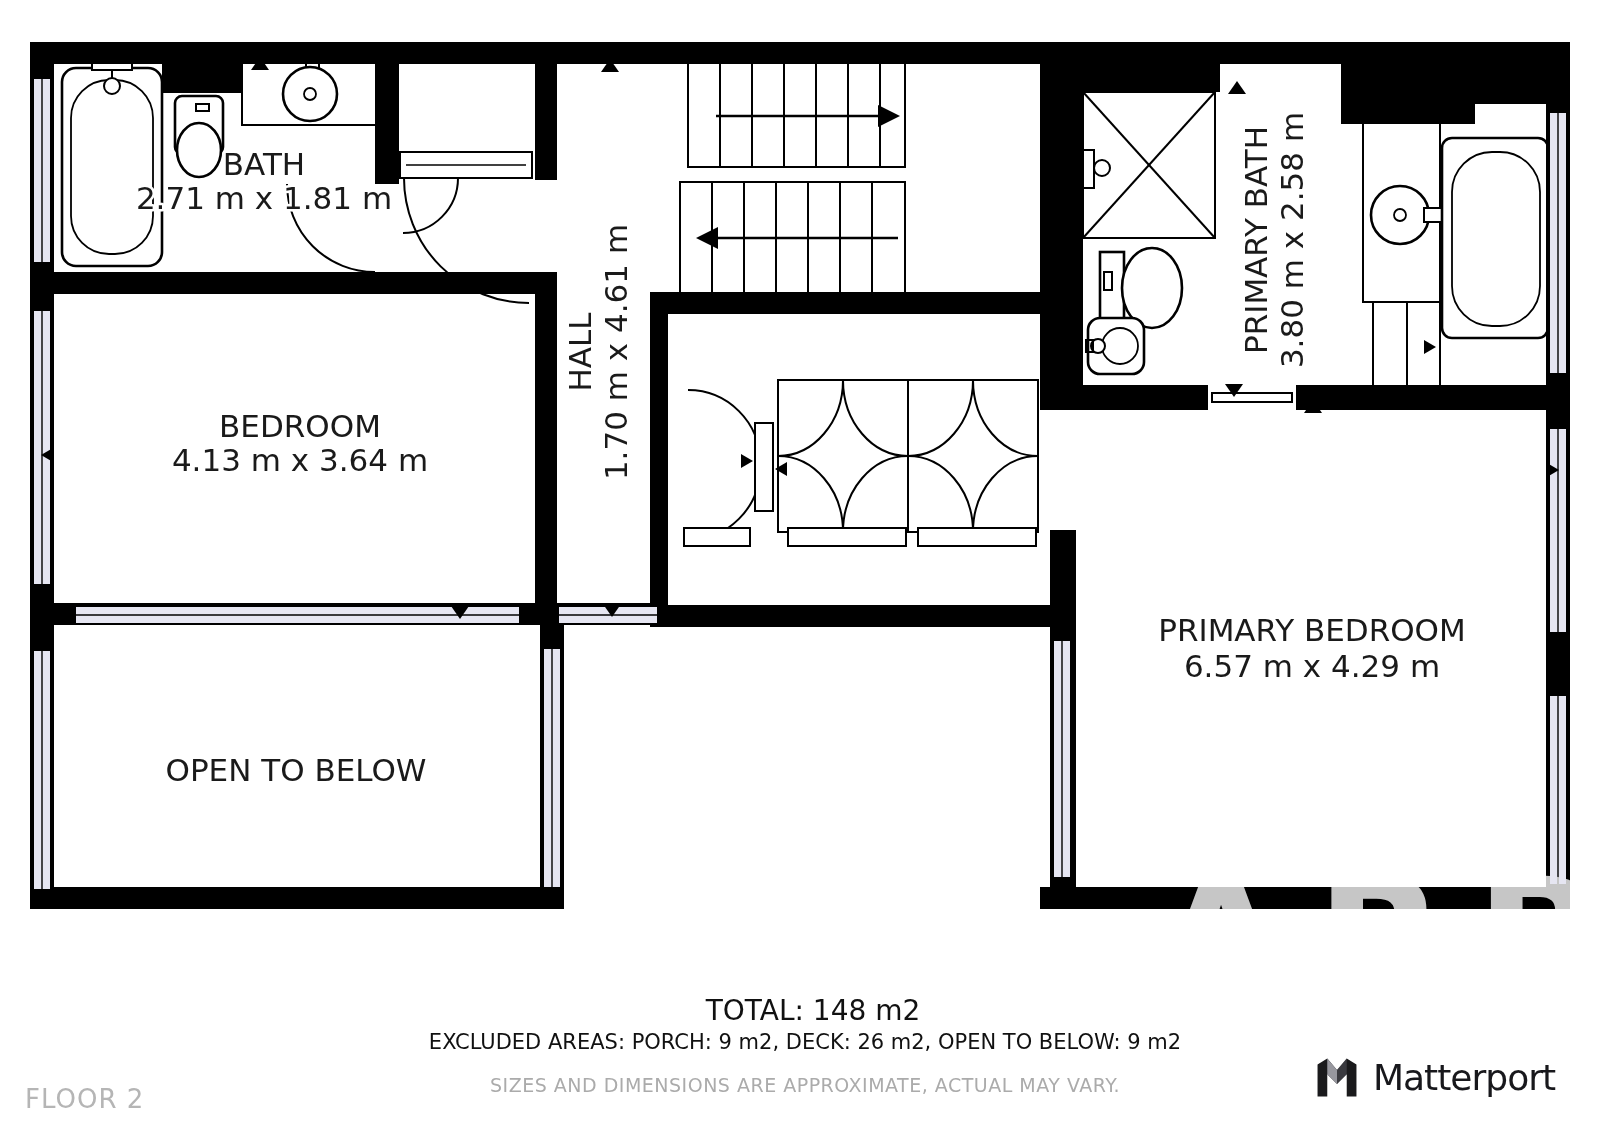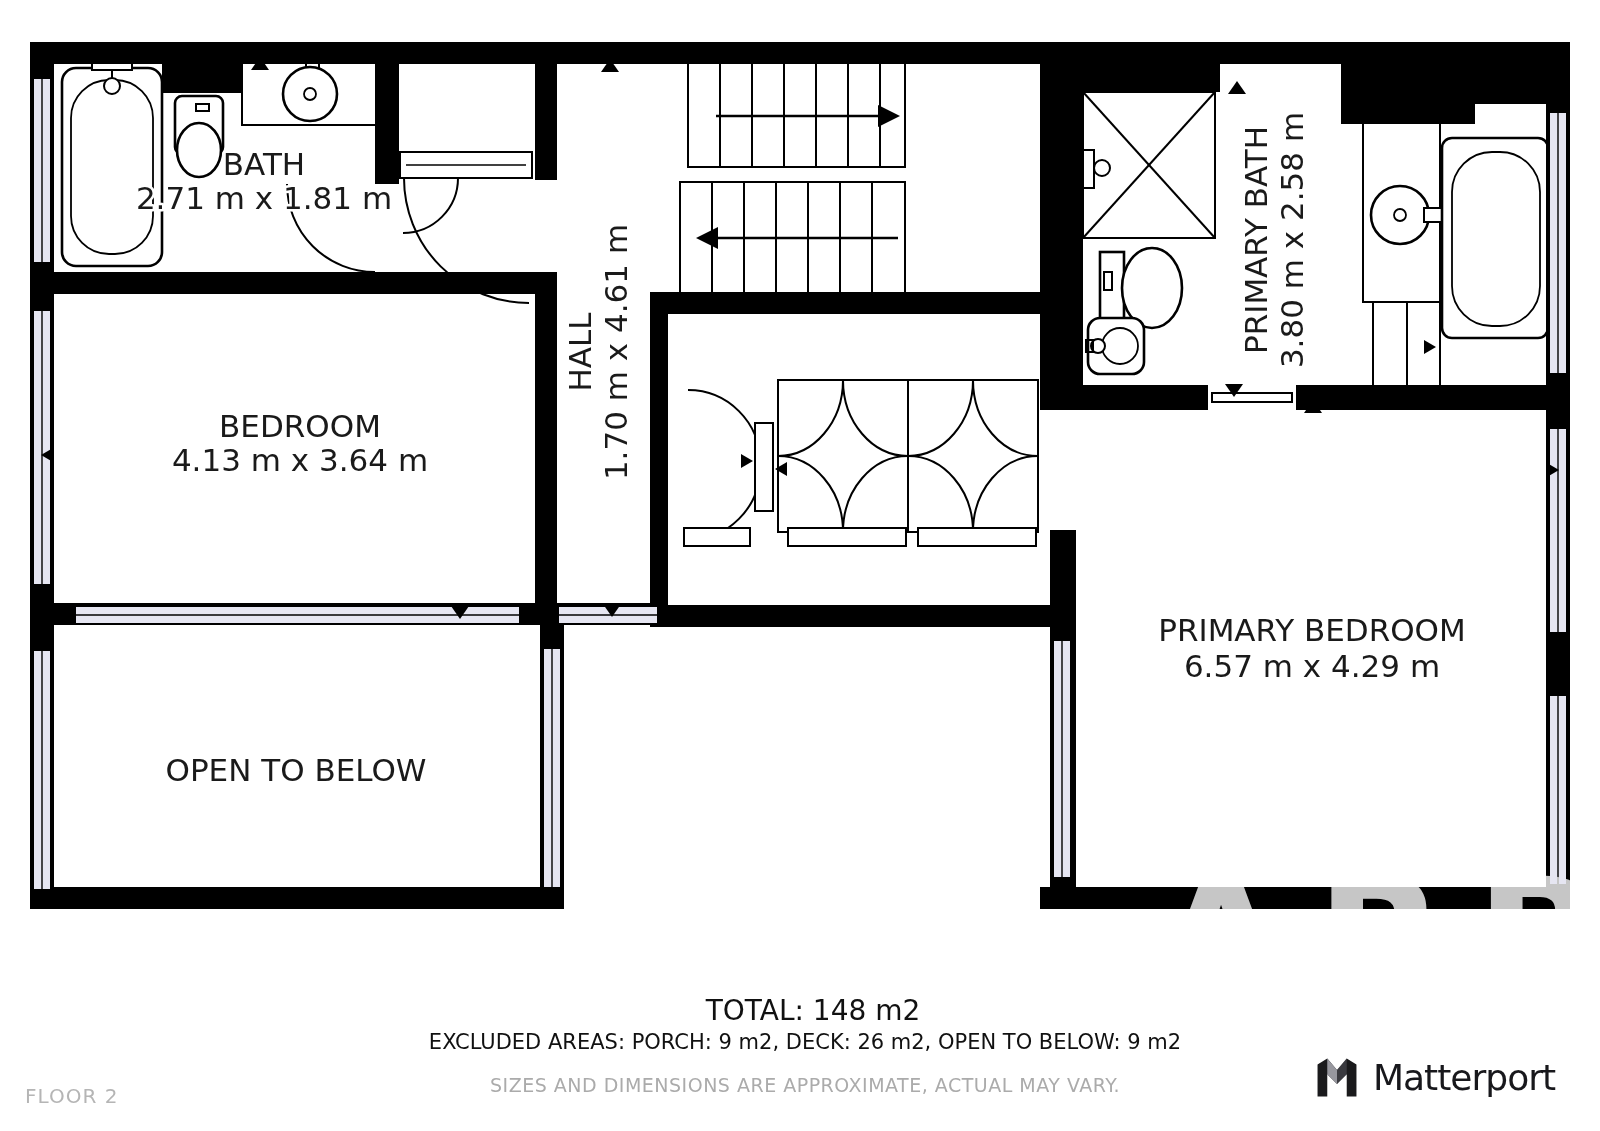--- a/index.html
+++ b/index.html
@@ -20,21 +20,21 @@
   .lbl{font-family:"DejaVu Sans","Liberation Sans",sans-serif;font-size:31px;fill:#1a1a1a;
        text-anchor:middle;dominant-baseline:central;paint-order:stroke;stroke:#ffffff;
        stroke-width:5px;stroke-linejoin:round;}
   .watermark{position:absolute;left:1156px;top:856px;z-index:3;
        font:700 168px/1 "DejaVu Sans","Liberation Sans",sans-serif;
        letter-spacing:30px;color:#c6c6c6;mix-blend-mode:lighten;white-space:nowrap;}
   .summary{position:absolute;left:0;top:994px;width:100%;text-align:center;z-index:4;color:#111;}
   .summary .l1{font-size:28px;font-weight:400;margin-left:16px;}
   .summary .l2,.summary .l3{font-size:21px;margin-top:3px;}
   .summary .l4{font-size:19px;color:#ababab;margin-top:20px;letter-spacing:.5px;}
-  .floor-label{position:absolute;left:25px;top:1084px;z-index:4;font-size:20px;color:#b5b5b5;letter-spacing:1px;}
+  .floor-label{position:absolute;left:25px;top:1084px;z-index:4;font-size:26px;color:#b5b5b5;letter-spacing:1px;}
   .logo{position:absolute;left:1314px;top:1054px;z-index:5;display:flex;align-items:center;gap:13px;}
   .logo-text{font-size:36px;font-weight:400;color:#18181c;letter-spacing:-1px;}
 </style>
 </head>
 <body>
 
 <div class="page">
 
   <svg class="plan-svg" width="1600" height="1131" viewBox="0 0 1600 1131">
 

